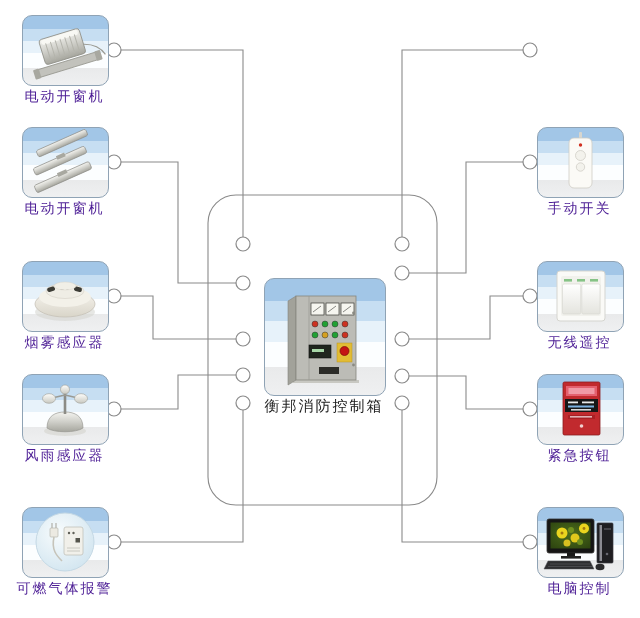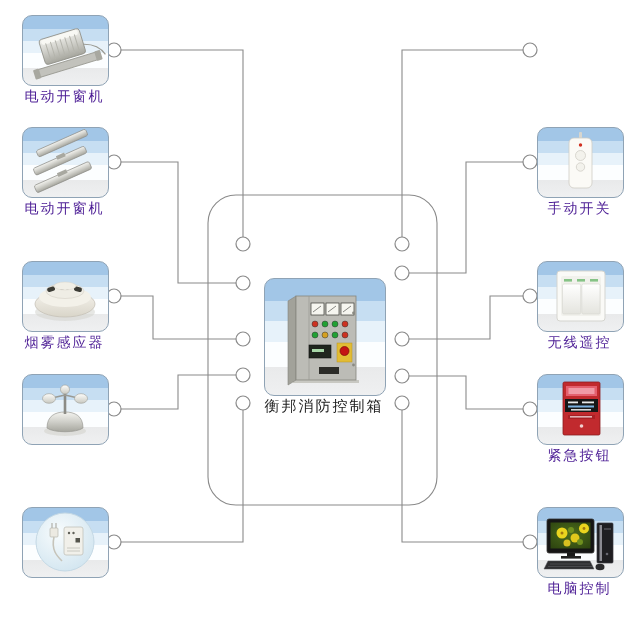--- a/index.html
+++ b/index.html
@@ -174,34 +174,36 @@
     <svg viewBox="0 0 85 69">
       <ellipse cx="42" cy="56" rx="21" ry="5" fill="#d3d3cd" opacity="0.6"></ellipse>
       <path d="M24 53 C24 41 32 37 42 37 C52 37 60 41 60 53 C53 58 31 58 24 53 Z" fill="url(#metalH)" stroke="#9a9a94" stroke-width="0.7"></path>
       <rect x="40.7" y="17" width="2.6" height="22" fill="#8c8c86"></rect>
       <path d="M42 20 L29 23 M42 20 L55 23" stroke="#9a9a94" stroke-width="1.4" fill="none"></path>
       <ellipse cx="26" cy="23.5" rx="6.5" ry="4.8" fill="url(#metalSoft)" stroke="#9a9a94" stroke-width="0.6"></ellipse>
       <ellipse cx="58" cy="23.5" rx="6.5" ry="4.8" fill="url(#metalSoft)" stroke="#9a9a94" stroke-width="0.6"></ellipse>
       <circle cx="42" cy="14.5" r="4.5" fill="url(#metalSoft)" stroke="#9a9a94" stroke-width="0.6"></circle>
     </svg>
   </div>
+  <div class="lbl lbl-left l4">风雨感应器</div>
 
   <div class="device-box bxl r5">
     <svg viewBox="0 0 85 69">
       <circle cx="42" cy="34" r="29" fill="url(#gasbg)" stroke="#c4d8e4" stroke-width="1"></circle>
       <rect x="41" y="19" width="19" height="28" rx="2" fill="#f1f0ea" stroke="#c2c2ba" stroke-width="0.8"></rect>
       <circle cx="46" cy="25" r="1.2" fill="#606058"></circle>
       <circle cx="50.5" cy="25" r="1.2" fill="#606058"></circle>
       <rect x="52.5" y="30" width="4.5" height="4.5" fill="#55554d"></rect>
       <path d="M44 40 H57 M44 43 H57" stroke="#c8c8c0" stroke-width="1"></path>
       <rect x="27" y="20" width="8" height="9" rx="1" fill="#eceae2" stroke="#b8b8b0" stroke-width="0.7"></rect>
       <path d="M29 20 V15 M33 20 V15" stroke="#b0b0a8" stroke-width="1.2"></path>
       <path d="M31 29 C28 42 34 48 39 53" fill="none" stroke="#c6c4ba" stroke-width="1.6"></path>
     </svg>
   </div>
+  <div class="lbl lbl-left l5">可燃气体报警</div>
 
   
 
   <div class="device-box bxr r2">
     <svg viewBox="0 0 85 69">
       <rect x="41" y="4" width="3" height="8" rx="1" fill="#d8d6ce"></rect>
       <rect x="31" y="10" width="23" height="50" rx="5" fill="#fbfaf6" stroke="#cfcdc5" stroke-width="0.8"></rect>
       <circle cx="42.5" cy="17" r="1.7" fill="#d03020"></circle>
       <circle cx="42.5" cy="27.5" r="5" fill="#f3f2ec" stroke="#d0cec6" stroke-width="0.8"></circle>
       <circle cx="42.5" cy="39" r="4.2" fill="#f3f2ec" stroke="#d0cec6" stroke-width="0.8"></circle>

